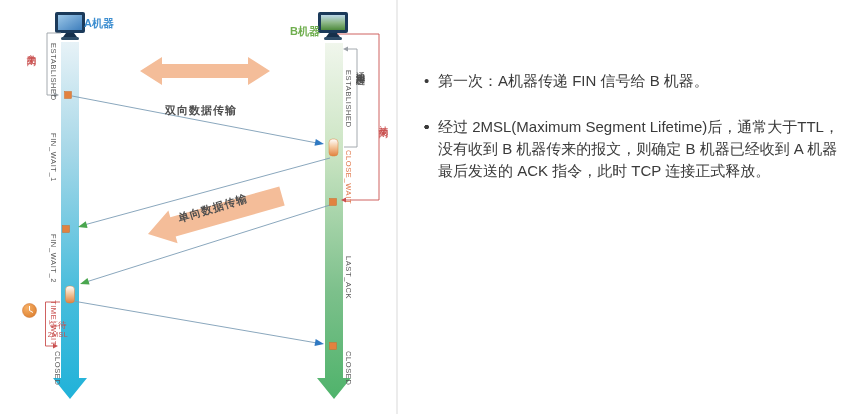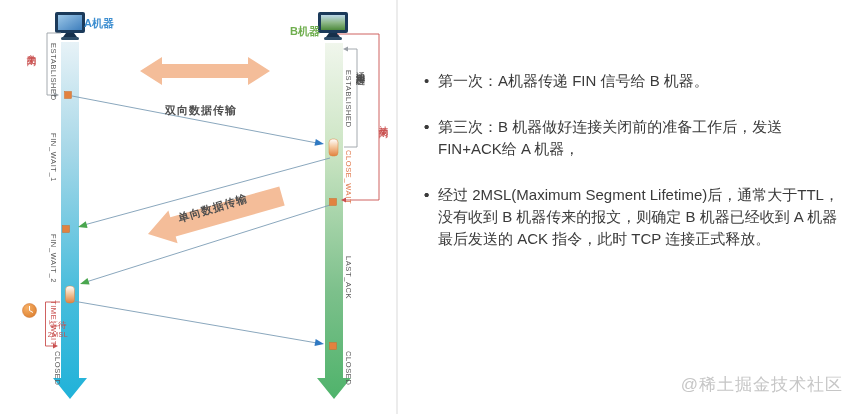--- a/index.html
+++ b/index.html
@@ -164,26 +164,24 @@
   <div class="abs notes">
     <p class="note">
       <span class="dot">•</span>
       <span>第一次：A机器传递 FIN 信号给 B 机器。</span>
     </p>
     <p class="note">
       <span class="dot">•</span>
     </p>
     <p class="note">
       <span class="dot">•</span>
-      <span>第三次：B 机器做好连接关闭前的准备工作后，发送 FIN+ACK给 A 机器，</span>
     </p>
     <p class="note">
       <span class="dot">•</span>
     </p>
     <p class="note">
       <span class="dot">•</span>
       <span>经过 2MSL(Maximum Segment Lifetime)后，通常大于TTL，没有收到 B 机器传来的报文，则确定 B 机器已经收到 A 机器最后发送的 ACK 指令，此时 TCP 连接正式释放。</span>
     </p>
   </div>
 
-  <div class="abs watermark">@稀土掘金技术社区</div>
 
 </div>
 
 </body></html>

